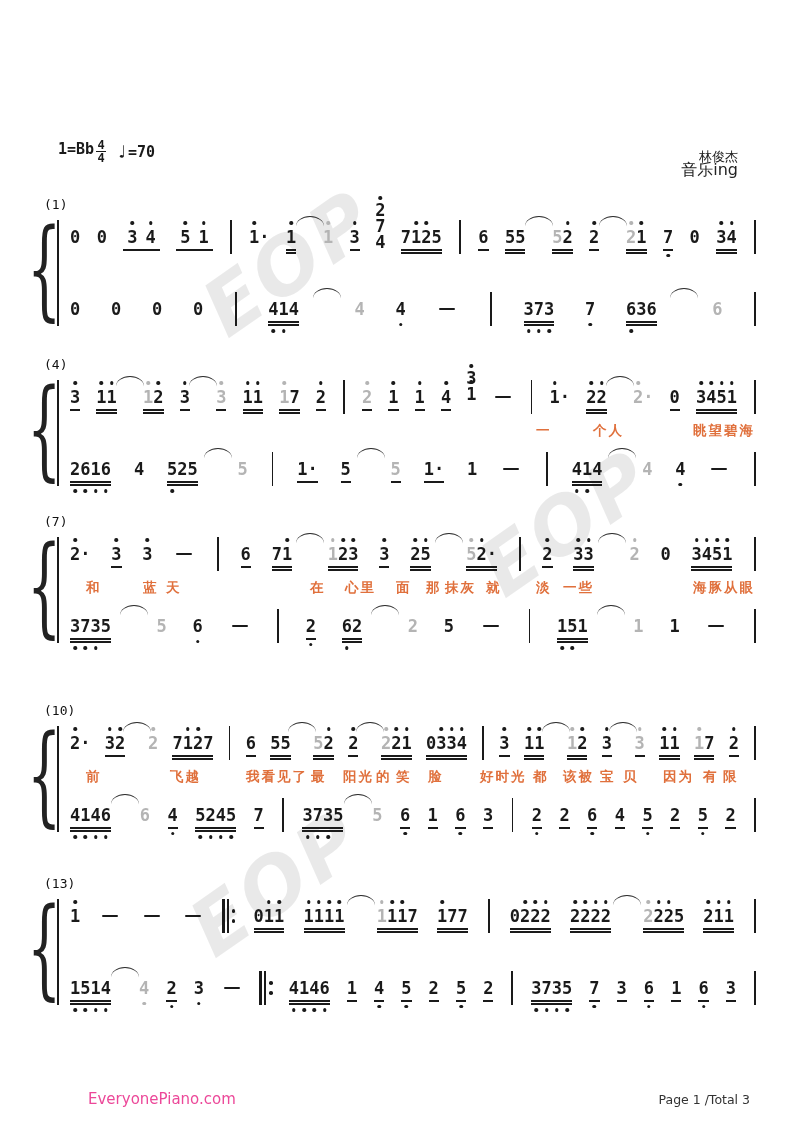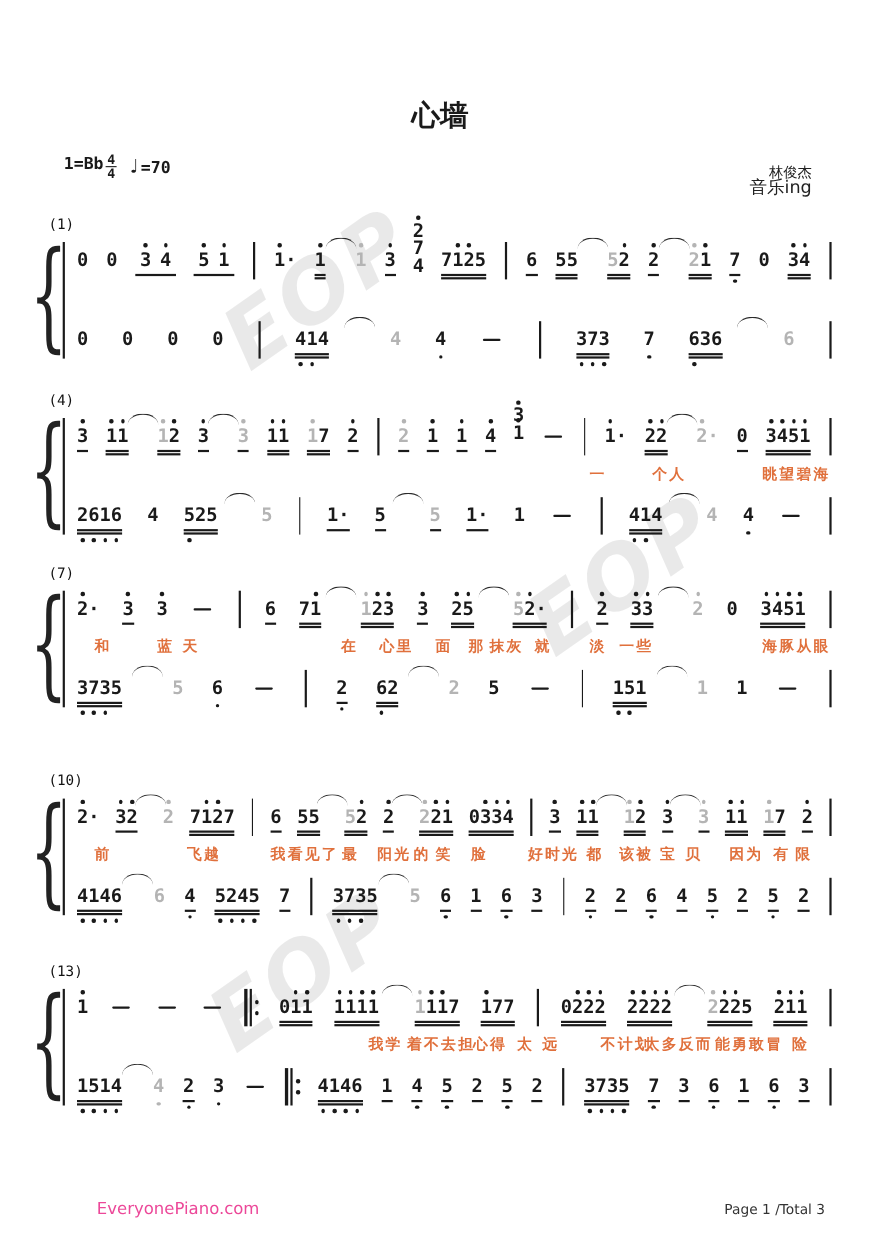--- a/index.html
+++ b/index.html
@@ -67,21 +67,20 @@
 </head>
 <body>
 
 <div class="page">
   <div id="wm-layer">
       <div class="wm" style="left: 195px; top: 218px;">EOP</div>
       <div class="wm" style="left: 472px; top: 478px;">EOP</div>
       <div class="wm" style="left: 182px; top: 838px;">EOP</div>
     </div>
 
-  <div class="title">心墙</div>
 
   <div class="keyline">
     <span>1=Bb</span>
     <span class="frac">
       <span>4</span>
       <span class="fl"></span>
       <span>4</span>
     </span>
     <span class="tempo">
       <span class="nq">♩</span>
@@ -863,31 +862,20 @@
           </span>
           <span class="note">
             <span class="ch">2<i class="da"></i></span>
             <span class="ch">1<i class="da"></i></span>
             <span class="ch">1<i class="da"></i></span>
             <i class="ul u1"></i>
             <i class="ul u2"></i>
           </span>
           <span class="bar"></span>
         </div>
-        <div class="lrow">
-          <span class="lyr" style="left: 266px; color: rgb(224, 112, 60);">我学</span>
-          <span class="lyr" style="left: 301px; color: rgb(224, 112, 60);">着不去担</span>
-          <span class="lyr" style="left: 361px; color: rgb(224, 112, 60);">心得</span>
-          <span class="lyr" style="left: 401px; color: rgb(224, 112, 60);">太</span>
-          <span class="lyr" style="left: 424px; color: rgb(224, 112, 60);">远</span>
-          <span class="lyr" style="left: 477px; color: rgb(224, 112, 60);">不计划</span>
-          <span class="lyr" style="left: 517px; color: rgb(224, 112, 60);">太多反而</span>
-          <span class="lyr" style="left: 581px; color: rgb(224, 112, 60);">能勇敢冒</span>
-          <span class="lyr" style="left: 651px; color: rgb(224, 112, 60);">险</span>
-        </div>
         <div class="srow lo">
           <span class="note">
             <span class="ch">1<i class="db b2"></i></span>
             <span class="ch">5<i class="db b2"></i></span>
             <span class="ch">1<i class="db b2"></i></span>
             <span class="ch">4<i class="db b2"></i></span>
             <i class="ul u1"></i>
             <i class="ul u2"></i>
           </span>
           <span class="tie"></span>

